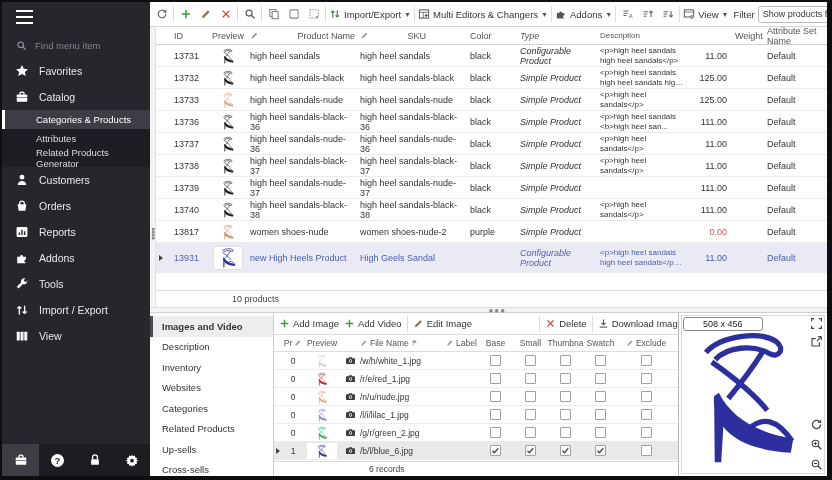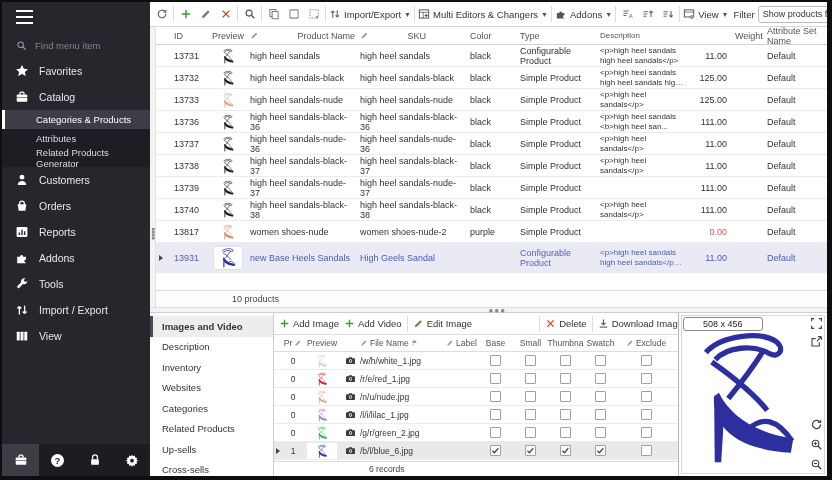--- a/index.html
+++ b/index.html
@@ -49,21 +49,21 @@
   .prow{display:flex;align-items:center;height:22px;border-bottom:1px solid #ececec;font-size:9px;color:#333;cursor:pointer;}
   .prow.sel{height:30px;background:#eaeaf4;color:#5a5fae;}
   .prow.sel .c-name,.prow.sel .c-sku,.prow.sel .c-desc,.prow.sel .c-price,.prow.sel .c-attr{color:#4a5db0;}
   .c{padding:0 2px;overflow:hidden;flex:none;}
   .c-exp{width:10px;display:flex;justify-content:center;}
   .c-id{width:42px;padding-left:8px;}
   .c-prev{width:40px;display:flex;justify-content:center;}
   .c-name{width:110px;}
   .c-sku{width:110px;}
   .c-color{width:50px;}
-  .c-type{width:80px;}
+  .c-type{width:80px;font-style:italic;}
   .c-desc{width:90px;font-size:8px;line-height:9.5px;display:-webkit-box;-webkit-line-clamp:2;-webkit-box-orient:vertical;}
   .c-price{width:45px;text-align:right;padding-right:6px;}
   .c-price.zero{color:#e0564e;}
   .c-weight{width:32px;}
   .c-attr{width:66px;}
   .exp{width:0;height:0;border-left:4px solid #444;border-top:3px solid transparent;border-bottom:3px solid transparent;visibility:hidden;}
   .exp.show{visibility:visible;}
   .shoe{width:14px;height:16px;}
   .prow.sel .prevcard{background:#fff;border:1px solid #e0e0e8;width:30px;height:24px;display:flex;align-items:center;justify-content:center;}
   .prevcard{display:flex;align-items:center;justify-content:center;}
@@ -710,21 +710,21 @@
                 <span class="exp show"></span>
               </div>
     <div class="c c-id">13931</div>
     <div class="c c-prev">
                 <span class="prevcard">
                   <svg class="shoe" style="color: rgb(45, 47, 159);">
                     <use href="#i-shoe"></use>
                   </svg>
                 </span>
               </div>
-    <div class="c c-name">new Base Heels Sandals</div>
+    <div class="c c-name">new High Heels Product</div>
     <div class="c c-sku">High Geels Sandal</div>
     <div class="c c-color"></div>
     <div class="c c-type">Configurable Product</div>
     <div class="c c-desc">&lt;p&gt;high heel sandals high heel sandals&lt;/p&gt; ...</div>
     <div class="c c-price">11.00</div>
     <div class="c c-weight"></div>
     <div class="c c-attr">Default</div>
   </div>
           </div>
         <div class="gstatus">

